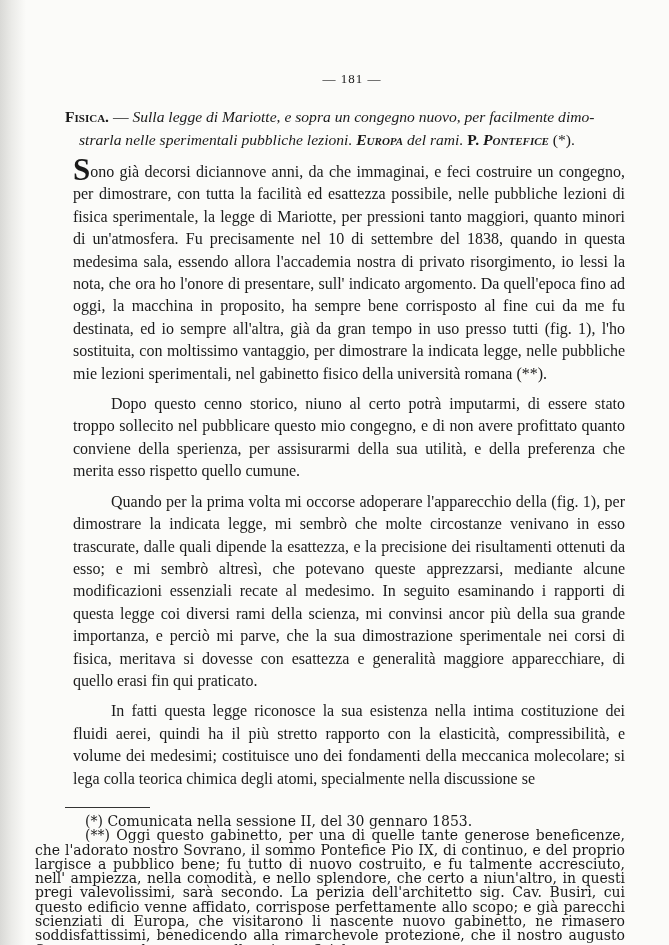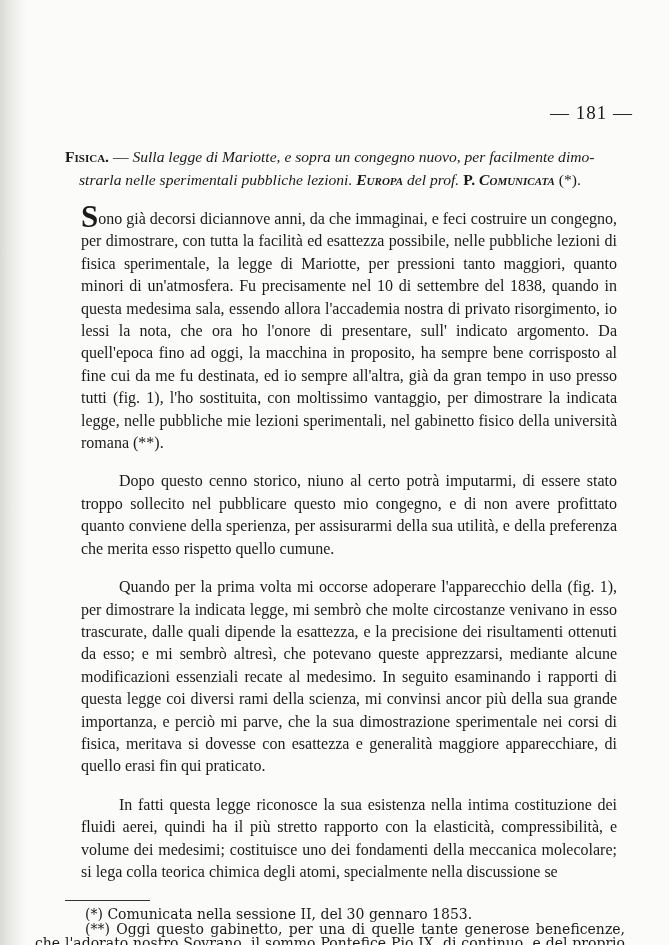--- a/index.html
+++ b/index.html
@@ -21,55 +21,54 @@
     width: 26px;
     background: linear-gradient(to right, #d9d9d6 0%, #ebebe8 45%, #fbfbf9 100%);
   }
   .page {
     position: absolute;
     left: 65px;
     top: 66px;
     width: 568px;
   }
   .page-number {
-    text-align: right;
+    text-align: center;
     font-family: "Liberation Serif", serif;
-    font-size: 19px;
+    font-size: 13px;
     letter-spacing: 1px;
     margin-left: 6px;
     height: 26px;
     line-height: 26px;
-    margin-top: 34px;
   }
   .title {
     font-family: "Liberation Serif", serif;
     font-size: 15.6px;
     line-height: 23px;
-    margin-top: 19px;
+    margin-top: 13px;
     text-align: justify;
     text-align-last: left;
   }
   .title .section {
     font-variant: small-caps;
     font-weight: bold;
     font-style: normal;
   }
   .title .it { font-style: italic; }
   .title .sc { font-variant: small-caps; font-style: italic; font-weight: bold; }
   .title .bold { font-weight: bold; }
   .title .line2 { display: block; padding-left: 14px; }
   .body-text {
     font-family: "Liberation Serif", serif;
     font-size: 16px;
     line-height: 22.4px;
     text-align: justify;
     margin-top: 9px;
   }
   .body-text p {
-    margin: 16px;
+    margin: 8px;
     text-indent: 38px;
   }
   .body-text p.first {
     text-indent: 0;
   }
   .dropcap {
     font-size: 31px;
     font-weight: bold;
     line-height: 20px;
     vertical-align: -3px;
@@ -98,21 +97,21 @@
 <body>
 
 <div class="binding-shadow"></div>
 
 <div class="page">
 
   <div class="page-number">— 181 —</div>
 
   <div class="title">
     <span class="section">Fisica.</span><span> — </span><span class="it">Sulla legge di Mariotte, e sopra un congegno nuovo, per facilmente dimo-</span>
-    <span class="line2"><span class="it">strarla nelle sperimentali pubbliche lezioni.</span> <span class="sc">Europa</span><span class="it"> del prof. </span><span class="bold">P.</span> <span class="sc">Comunicata</span> <span>(*).</span></span>
+    <span class="line2"><span class="it">strarla nelle sperimentali pubbliche lezioni.</span> <span class="sc">Europa</span><span class="it"> del rami. </span><span class="bold">P.</span> <span class="sc">Pontefice</span> <span>(*).</span></span>
   </div>
 
   <div class="body-text">
     <p class="first"><span class="dropcap">S</span><span>ono già decorsi diciannove anni, da che immaginai, e feci costruire un congegno, per dimostrare, con tutta la facilità ed esattezza possibile, nelle pubbliche lezioni di fisica sperimentale, la legge di Mariotte, per pressioni tanto maggiori, quanto minori di un'atmosfera. Fu precisamente nel 10 di settembre del 1838, quando in questa medesima sala, essendo allora l'accademia nostra di privato risorgimento, io lessi la nota, che ora ho l'onore di presentare, sull' indicato argomento. Da quell'epoca fino ad oggi, la macchina in proposito, ha sempre bene corrisposto al fine cui da me fu destinata, ed io sempre all'altra, già da gran tempo in uso presso tutti (fig. 1), l'ho sostituita, con moltissimo vantaggio, per dimostrare la indicata legge, nelle pubbliche mie lezioni sperimentali, nel gabinetto fisico della università romana (**).</span></p>
     <p>Dopo questo cenno storico, niuno al certo potrà imputarmi, di essere stato troppo sollecito nel pubblicare questo mio congegno, e di non avere profittato quanto conviene della sperienza, per assisurarmi della sua utilità, e della preferenza che merita esso rispetto quello cumune.</p>
     <p>Quando per la prima volta mi occorse adoperare l'apparecchio della (fig. 1), per dimostrare la indicata legge, mi sembrò che molte circostanze venivano in esso trascurate, dalle quali dipende la esattezza, e la precisione dei risultamenti ottenuti da esso; e mi sembrò altresì, che potevano queste apprezzarsi, mediante alcune modificazioni essenziali recate al medesimo. In seguito esaminando i rapporti di questa legge coi diversi rami della scienza, mi convinsi ancor più della sua grande importanza, e perciò mi parve, che la sua dimostrazione sperimentale nei corsi di fisica, meritava si dovesse con esattezza e generalità maggiore apparecchiare, di quello erasi fin qui praticato.</p>
     <p>In fatti questa legge riconosce la sua esistenza nella intima costituzione dei fluidi aerei, quindi ha il più stretto rapporto con la elasticità, compressibilità, e volume dei medesimi; costituisce uno dei fondamenti della meccanica molecolare; si lega colla teorica chimica degli atomi, specialmente nella discussione se</p>
   </div>
 
   <div class="footnote-rule"></div>

